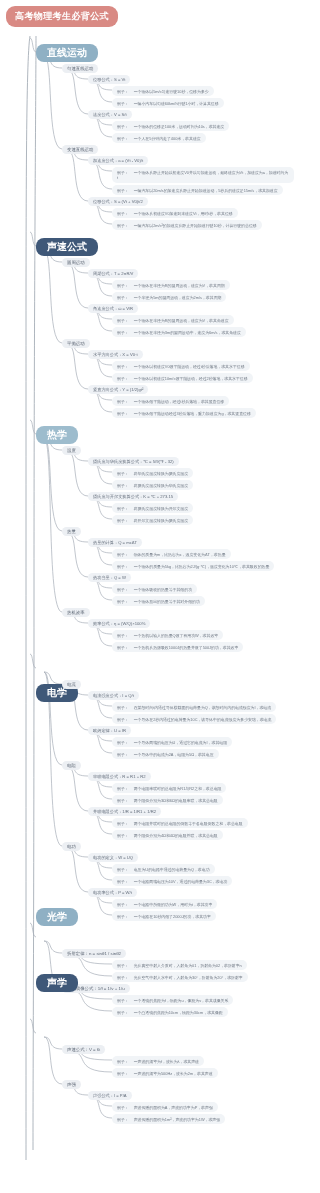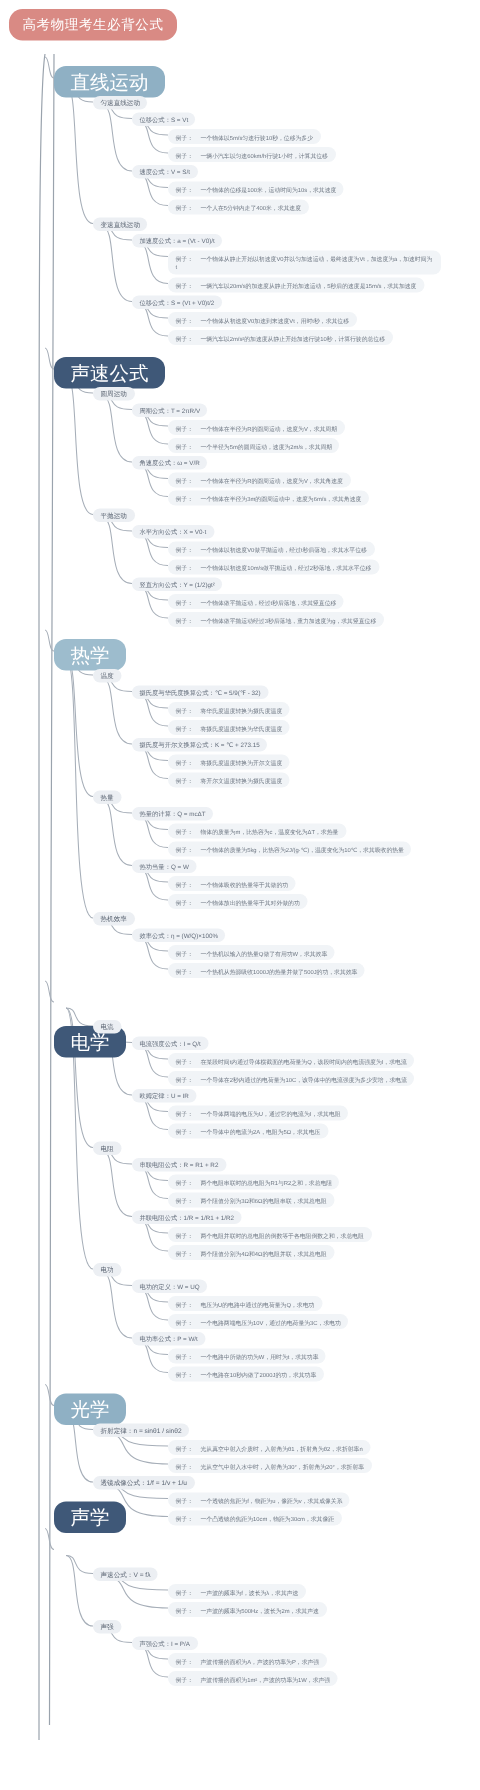--- a/index.html
+++ b/index.html
@@ -22,33 +22,33 @@
     pointer-events: none;
   }
   .node { position: absolute; }
 
   
   .root {
     left: 6px; top: 6px;
     background: #d98a84;
     color: #ffffff;
     font-size: 9px;
-    font-weight: normal;
+    font-weight: bold;
     letter-spacing: .4px;
     padding: 6px 9px;
     border-radius: 9px;
     white-space: nowrap;
     line-height: 1;
   }
 
   
   .lvl1 {
     color: #ffffff;
-    font-size: 13px;
-    font-weight: normal;
+    font-size: 10px;
+    font-weight: bold;
     padding: 4px 11px;
     border-radius: 8px;
     white-space: nowrap;
     line-height: 1;
     text-align: right;
   }
   .lvl1.tone-a { background: #8fb0c4; }
   .lvl1.tone-b { background: #3f5878; }
   .lvl1.tone-c { background: #9dbccd; }
 
@@ -250,28 +250,28 @@
     <div class="node lvl3" style="left: 88px; top: 807px;">并联电阻公式：1/R = 1/R1 + 1/R2</div>
     <div class="node lvl4" style="left: 112px; top: 818px;"><span class="tag">例子：</span><span>两个电阻并联时的总电阻的倒数等于各电阻倒数之和，求总电阻</span></div>
     <div class="node lvl4" style="left: 112px; top: 830px;"><span class="tag">例子：</span><span>两个阻值分别为4Ω和4Ω的电阻并联，求其总电阻</span></div>
     <div class="node lvl2" style="left: 62px; top: 842px;">电功</div>
     <div class="node lvl3" style="left: 88px; top: 853px;">电功的定义：W = UQ</div>
     <div class="node lvl4" style="left: 112px; top: 864px;"><span class="tag">例子：</span><span>电压为U的电路中通过的电荷量为Q，求电功</span></div>
     <div class="node lvl4" style="left: 112px; top: 876px;"><span class="tag">例子：</span><span>一个电路两端电压为10V，通过的电荷量为3C，求电功</span></div>
     <div class="node lvl3" style="left: 88px; top: 888px;">电功率公式：P = W/t</div>
     <div class="node lvl4" style="left: 112px; top: 899px;"><span class="tag">例子：</span><span>一个电路中所做的功为W，用时为t，求其功率</span></div>
     <div class="node lvl4" style="left: 112px; top: 911px;"><span class="tag">例子：</span><span>一个电路在10秒内做了2000J的功，求其功率</span></div>
-    <div class="node lvl1 tone-a" style="left: 36px; top: 929px;">光学</div>
+    <div class="node lvl1 tone-a" style="left: 36px; top: 908px;">光学</div>
     <div class="node lvl2" style="left: 62px; top: 949px;">折射定律：n = sinθ1 / sinθ2</div>
     <div class="node lvl4" style="left: 112px; top: 960px;"><span class="tag">例子：</span><span>光从真空中射入介质时，入射角为θ1，折射角为θ2，求折射率n</span></div>
     <div class="node lvl4" style="left: 112px; top: 972px;"><span class="tag">例子：</span><span>光从空气中射入水中时，入射角为30°，折射角为20°，求折射率</span></div>
     <div class="node lvl2" style="left: 62px; top: 984px;">透镜成像公式：1/f = 1/v + 1/u</div>
     <div class="node lvl4" style="left: 112px; top: 995px;"><span class="tag">例子：</span><span>一个透镜的焦距为f，物距为u，像距为v，求其成像关系</span></div>
     <div class="node lvl4" style="left: 112px; top: 1007px;"><span class="tag">例子：</span><span>一个凸透镜的焦距为10cm，物距为30cm，求其像距</span></div>
-    <div class="node lvl1 tone-b" style="left: 36px; top: 1001px;">声学</div>
+    <div class="node lvl1 tone-b" style="left: 36px; top: 974px;">声学</div>
     <div class="node lvl2" style="left: 62px; top: 1045px;">声速公式：V = fλ</div>
     <div class="node lvl4" style="left: 112px; top: 1056px;"><span class="tag">例子：</span><span>一声波的频率为f，波长为λ，求其声速</span></div>
     <div class="node lvl4" style="left: 112px; top: 1068px;"><span class="tag">例子：</span><span>一声波的频率为500Hz，波长为2m，求其声速</span></div>
     <div class="node lvl2" style="left: 62px; top: 1080px;">声强</div>
     <div class="node lvl3" style="left: 88px; top: 1091px;">声强公式：I = P/A</div>
     <div class="node lvl4" style="left: 112px; top: 1102px;"><span class="tag">例子：</span><span>声波传播的面积为A，声波的功率为P，求声强</span></div>
     <div class="node lvl4" style="left: 112px; top: 1114px;"><span class="tag">例子：</span><span>声波传播的面积为1m²，声波的功率为1W，求声强</span></div>
   </div>
 
 </body></html>

